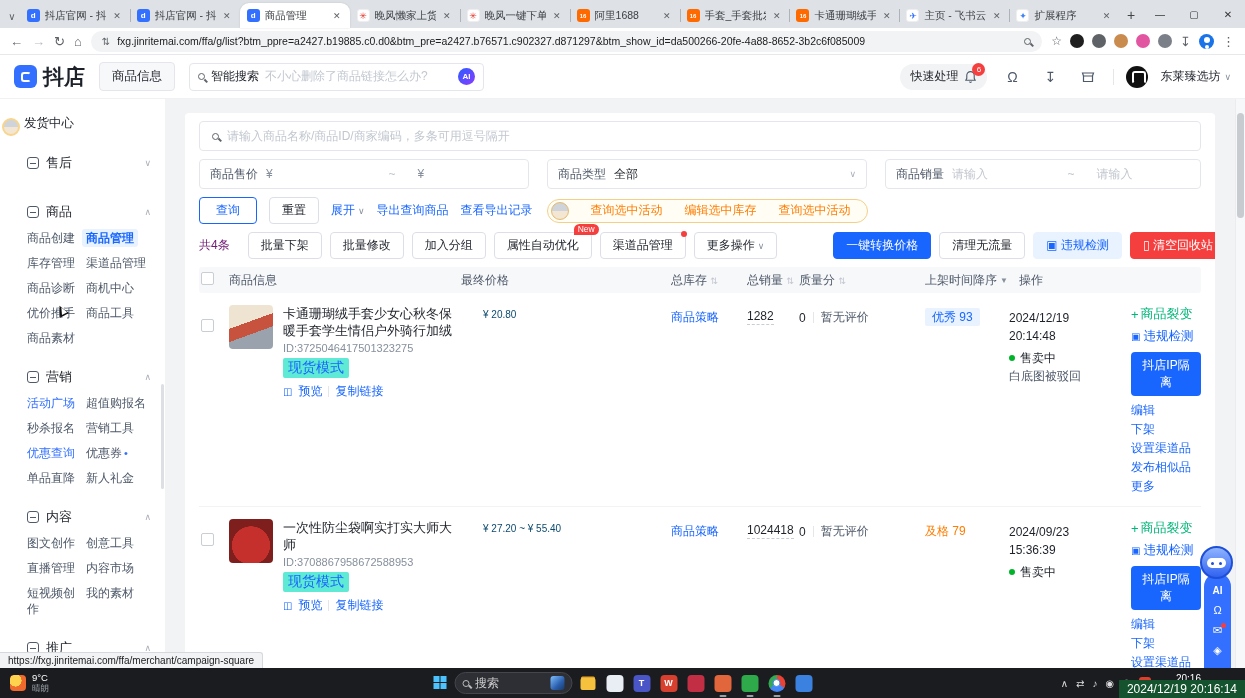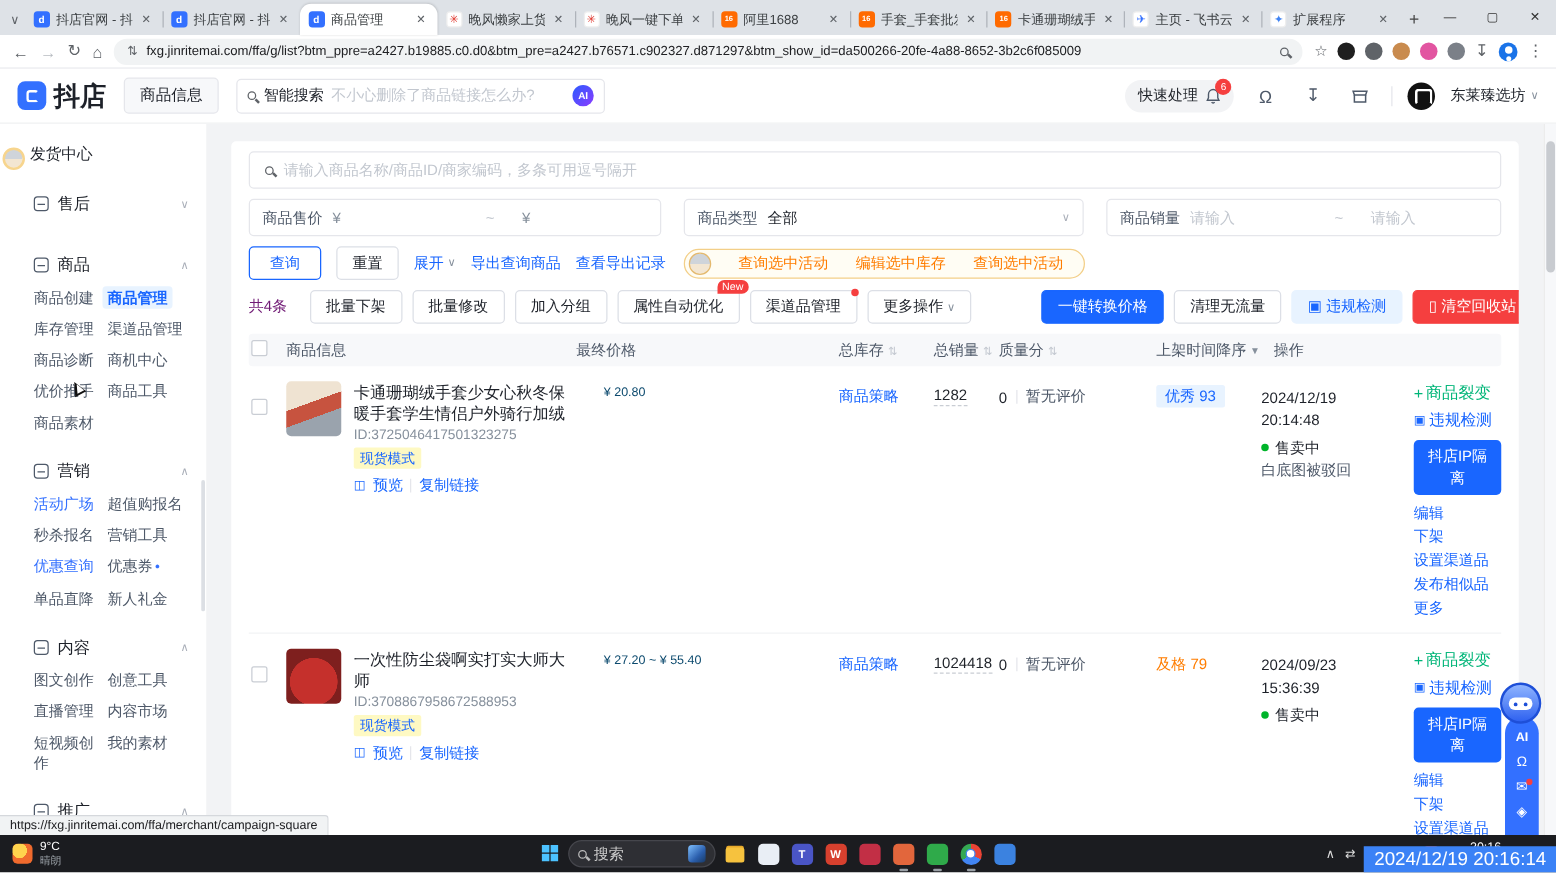--- a/index.html
+++ b/index.html
@@ -141,21 +141,21 @@
   .checkbox { width:13px; height:13px; border:1px solid #c9cdd4; border-radius:2px; display:inline-block; background:#fff; }
   .trow { border-bottom:1px solid #f2f3f5; padding:12px 0; min-height:148px; align-items:start; }
   .c-check { display:flex; justify-content:flex-start; padding-left:2px; padding-top:14px; }
   .c-info { display:flex; gap:10px; min-width:0; }
   .thumb { width:44px; height:44px; border-radius:4px; flex:none; }
   .thumb[data-img="gloves"] { background:linear-gradient(160deg,#efe3d2 0 40%,#c7533f 40% 62%,#9aa3ad 62%); }
   .thumb[data-img="dustbag"] { background:radial-gradient(circle at 50% 60%,#c5302c 0 55%,#7e1f1e 56%); }
   .pmeta { min-width:0; }
   .ptitle { font-size:13px; color:#1d2129; line-height:17px; max-height:34px; overflow:hidden; }
   .pid { font-size:11px; color:#86909c; margin:3px 0 4px; }
-  .ptag { display:inline-block; background:#fef9c3; color:#1966ff; font-size:11px; padding:1px 5px; border-radius:2px; margin-bottom:5px;text-align:center; }
+  .ptag { display:inline-block; background:#5eead4; color:#1966ff; font-size:14px; padding:1px 5px; border-radius:2px; margin-bottom:5px;text-align:center; }
   .plinks { display:flex; align-items:center; gap:6px; color:#1966ff; font-size:12px; }
   .plinks a { color:#1966ff; }
   .vsep { width:1px; height:11px; background:#e5e6eb; display:inline-block; }
   .c-price { padding-left:22px; padding-top:4px; color:#0c4a6e; font-size:10px; }
   .c-strategy { padding-top:4px; }
   .c-strategy a { color:#1966ff; }
   .c-stock { padding-top:4px; }
   .c-stock span { border-bottom:1px dashed #c9cdd4; padding-bottom:1px; }
   .c-sales { padding-top:4px; }
   .salesline { display:flex; align-items:center; gap:7px; color:#1d2129; }
@@ -212,21 +212,21 @@
   .tbapp[data-app="file-explorer"]::before { content:""; position:absolute; inset:3px 1px 2px 1px; background:#f6c23e; border-radius:2px; box-shadow:0 -2px 0 -0.5px #e8a92a; }
   .tbapp[data-app="chrome"] { background:conic-gradient(#ea4335 0 33%,#4285f4 33% 66%,#34a853 66%); border-radius:50%; }
   .tbapp[data-app="chrome"]::after { content:""; position:absolute; inset:4.5px; background:#fff; border:1.5px solid #4285f4; border-radius:50%; }
   .tbapp .glyph { position:absolute; inset:0; display:flex; align-items:center; justify-content:center; color:#fff; font-size:9px; font-weight:bold; }
   .rundot { position:absolute; bottom:-5px; left:5px; width:7px; height:2px; border-radius:2px; background:#9aa0a6; display:none; }
   .tbapp[data-running="true"] .rundot { display:block; }
   .tray { position:absolute; right:8px; display:flex; align-items:center; gap:8px; }
   .trayic { font-size:10px; color:#ddd; }
   .sbadge { width:12px; height:12px; background:#e03e2d; color:#fff; font-size:8px; border-radius:3px; display:flex; align-items:center; justify-content:center; }
   .clock { font-size:10px; color:#fff; text-align:right; margin-right:36px; margin-top:-9px; }
-  .tsoverlay { position:absolute; right:0; bottom:0; background:#3b82f6; color:#fff; font-size:15px; padding:2px 8px; z-index:11; }
+  .tsoverlay { position:absolute; right:0; bottom:0; background:#14532d; color:#fff; font-size:12px; padding:2px 8px; z-index:11; }
 </style>
 </head>
 <body>
 
 <div class="tabstrip">
   <span class="tab-search-caret">∨</span>
   <div class="tabs">
 
       <div class="tab" data-active="false">
         <span class="tabicon" data-icon="doudian"></span>

